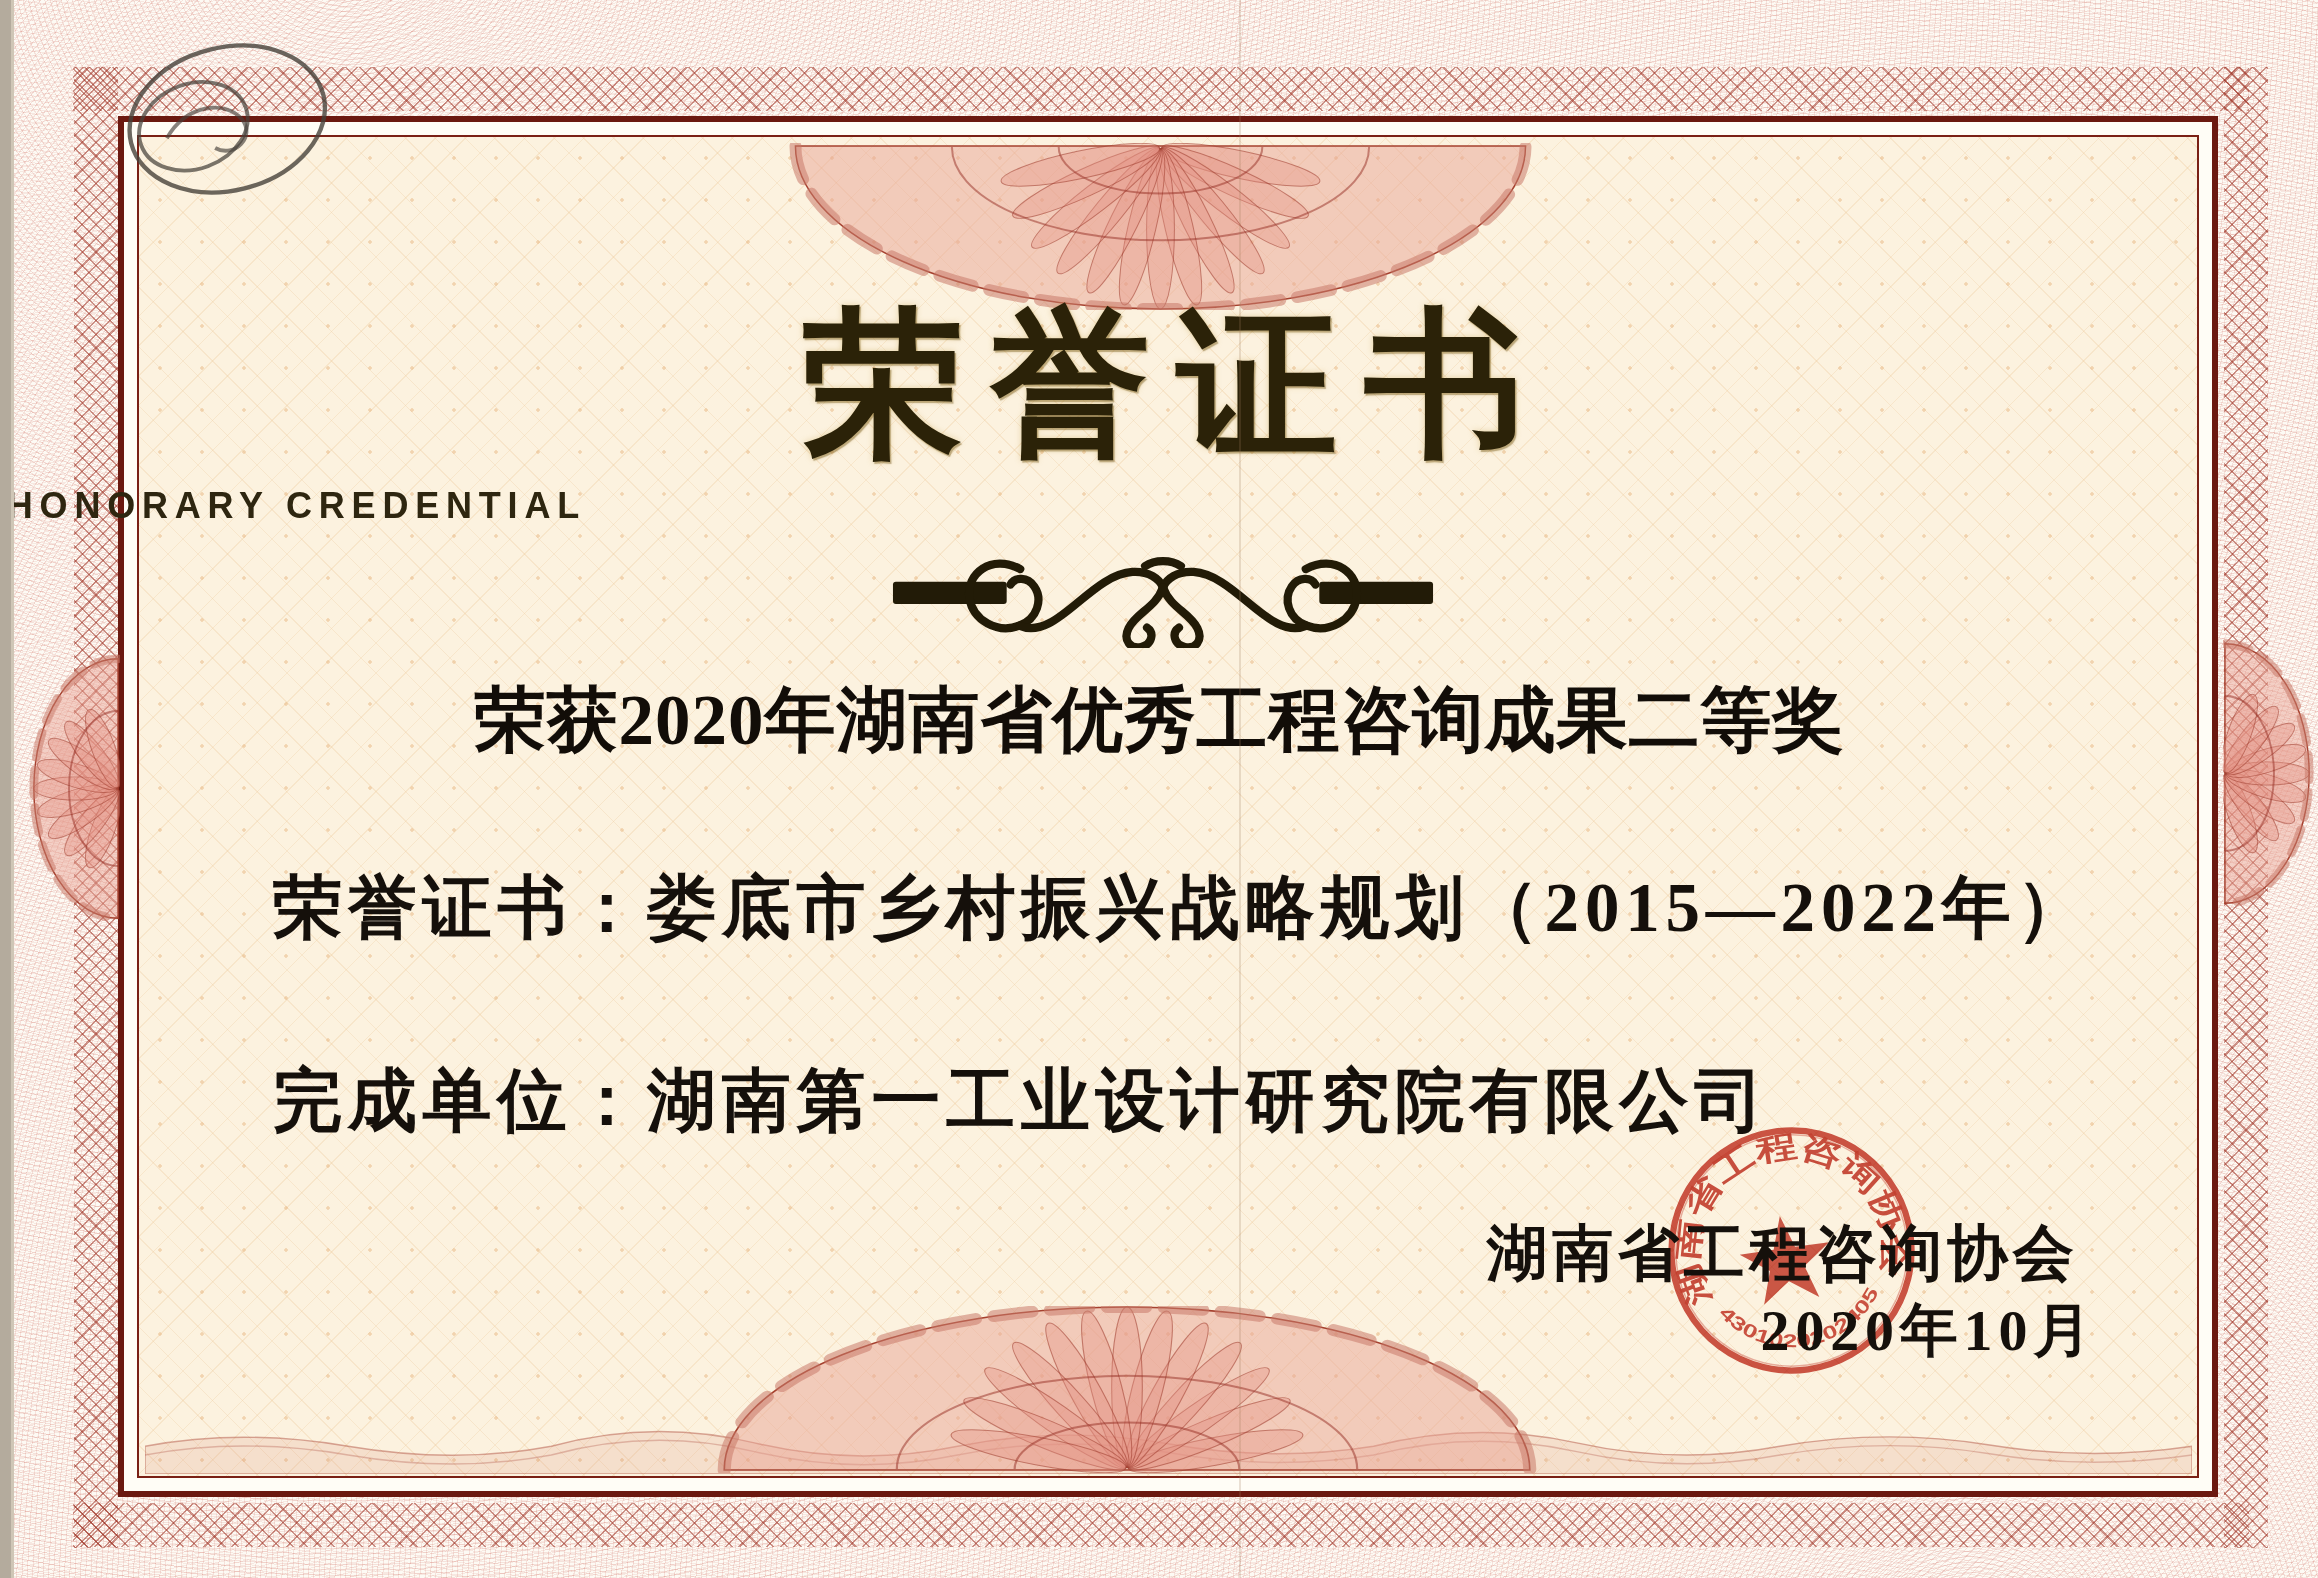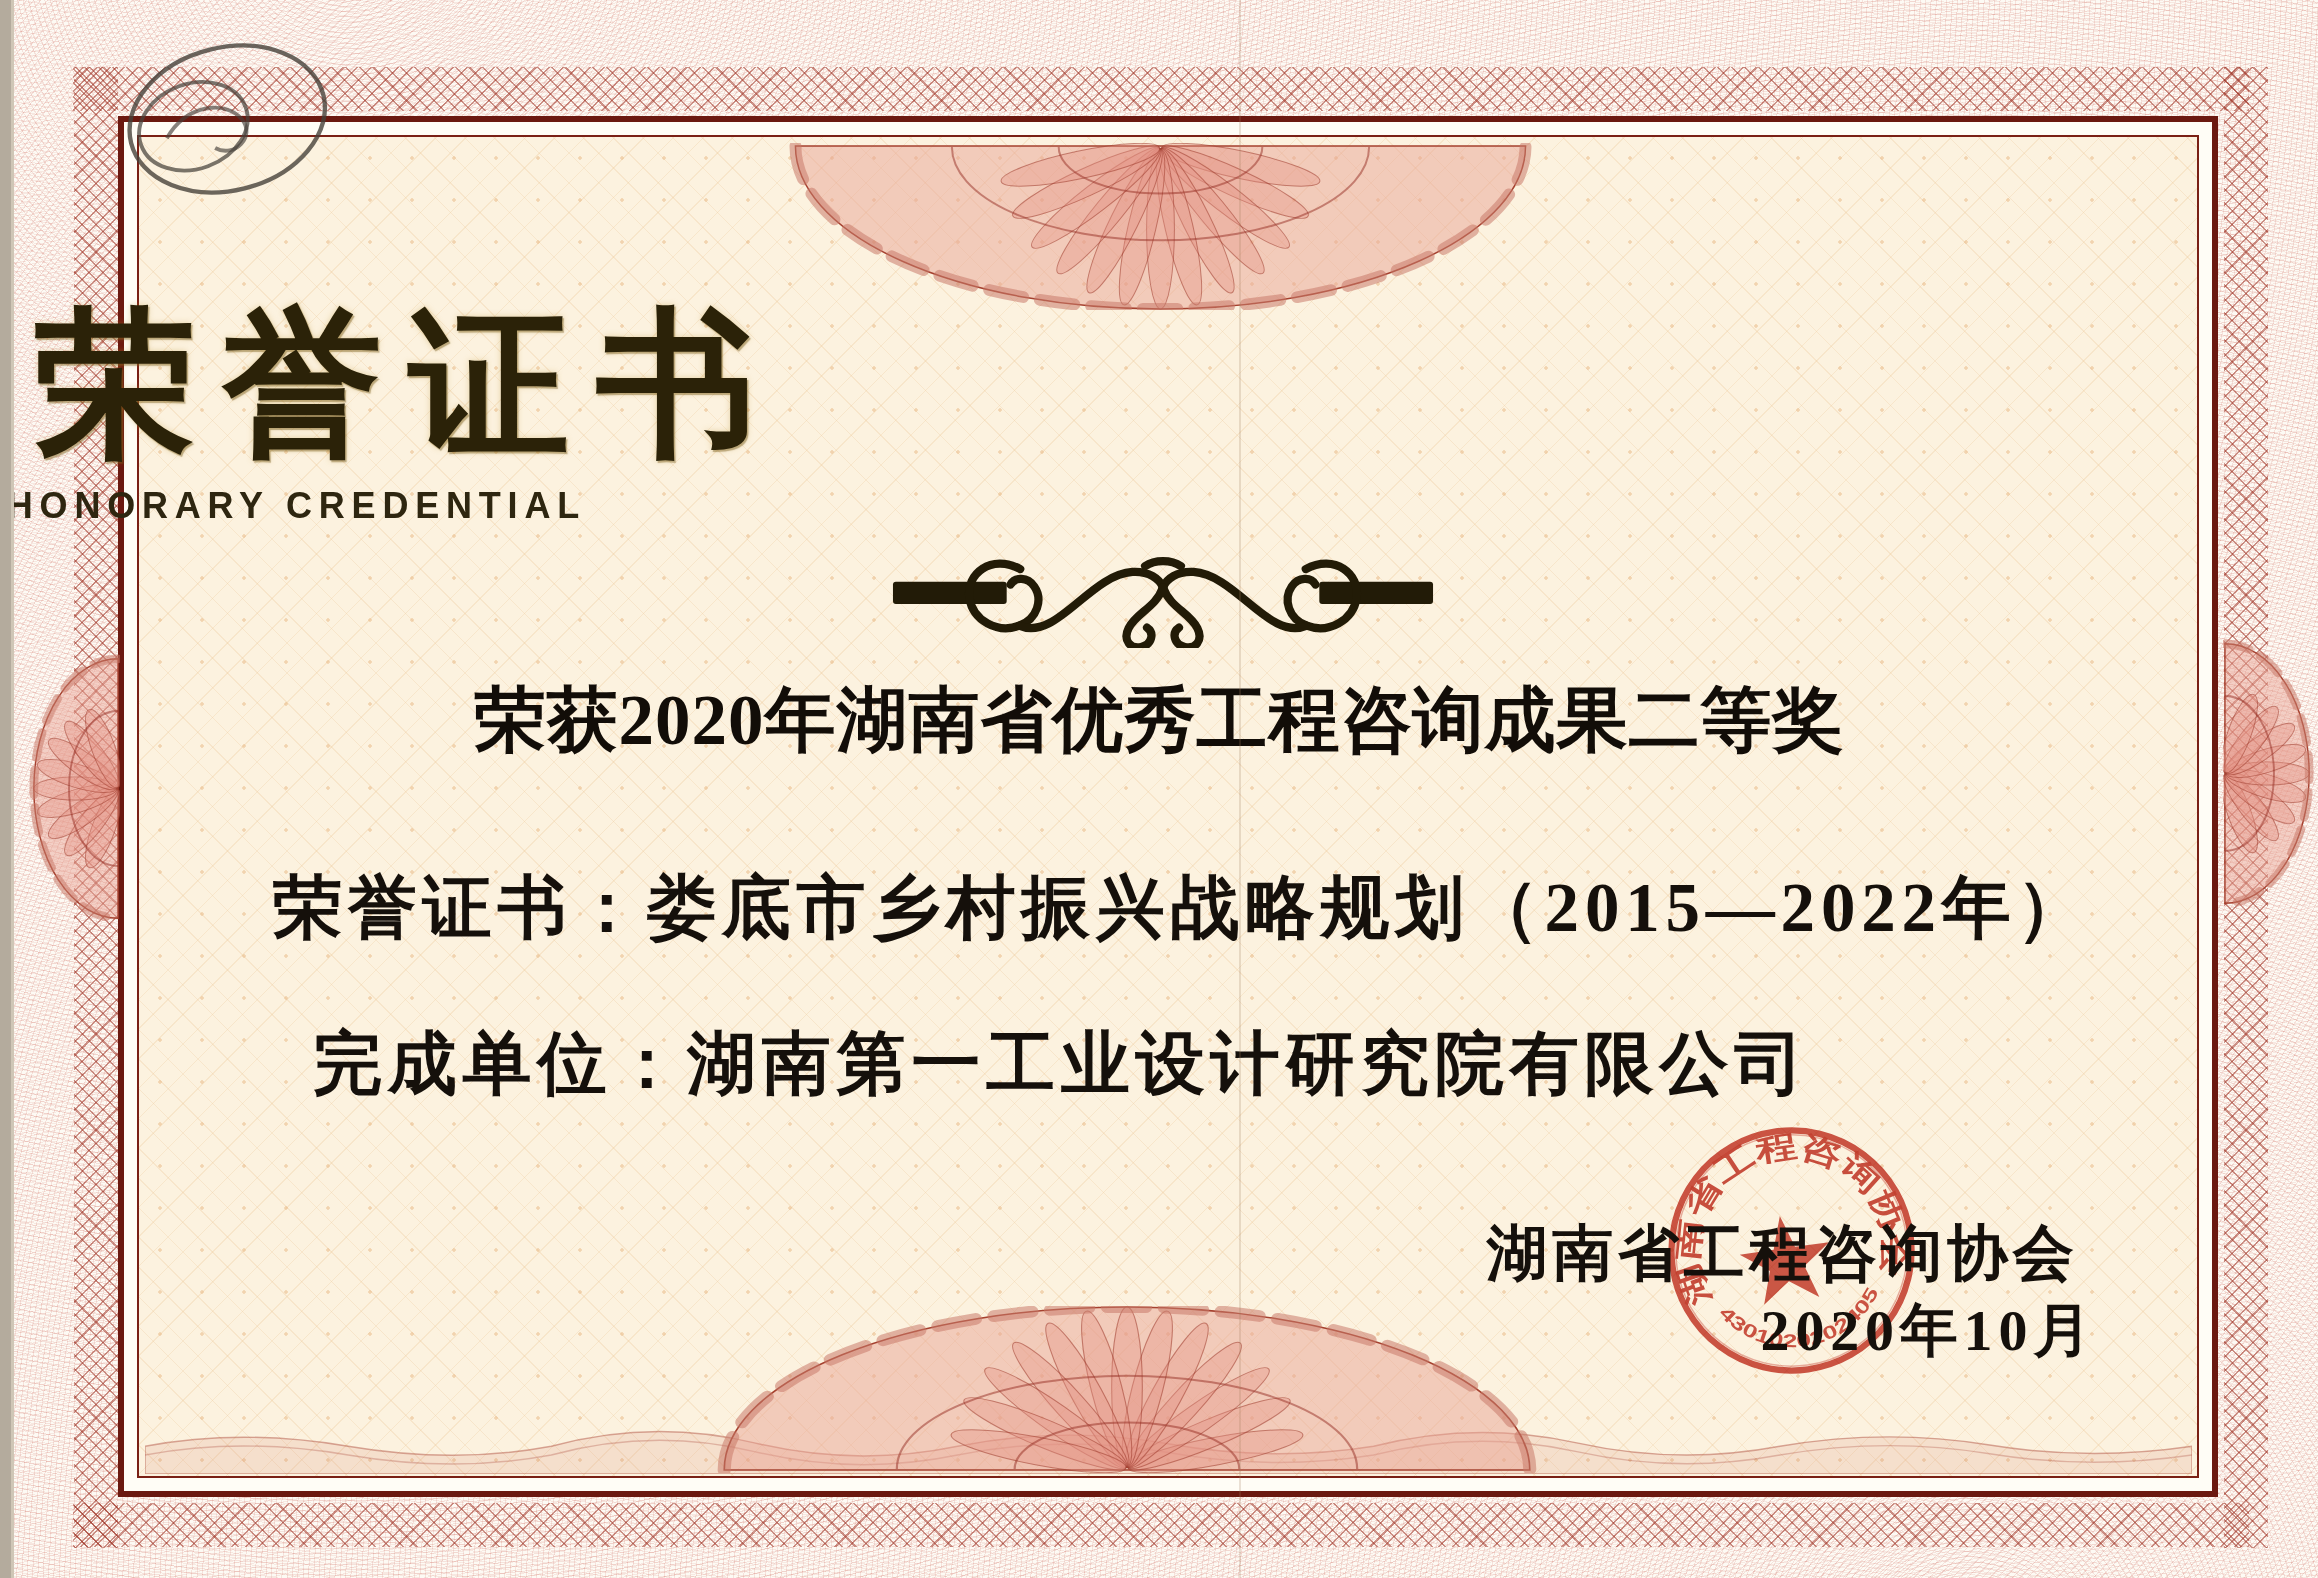--- a/index.html
+++ b/index.html
@@ -43,31 +43,31 @@
   .fan-right {left:2223px;top:638px;width:92px;height:271px;transform:scaleX(-1);}
   .waveband  {left:145px;top:1400px;width:2047px;height:74px;z-index:4;}
   .scribble  {left:104px;top:26.6px;width:232px;height:184px;z-index:7;}
 
   
   .seal{position:absolute;left:1656px;top:1115px;width:271px;height:271px;z-index:6;
         transform:rotate(-8deg);mix-blend-mode:multiply;opacity:.93;}
 
   
   .txt{position:absolute;z-index:8;color:#15100b;}
-  .title{left:0;right:0;top:278px;text-align:left;font-size:160px;font-weight:700;
+  .title{left:0;right:0;top:278px;text-align:center;font-size:160px;font-weight:700;
     letter-spacing:27px;padding-left:35px;color:#2b2208;
     text-shadow:0 0 6.8px rgba(190,150,50,.35), 1.5px 1.5px 1px rgba(110,85,25,.45);}
   .subtitle{left:0;right:0;top:485px;text-align:left;font-size:36px;font-weight:700;
     letter-spacing:6.8px;padding-left:6.8px;color:#2e2610;
     font-family:"Liberation Sans","DejaVu Sans",sans-serif;}
   .award{left:0;right:0;top:673px;text-align:center;font-size:71px;font-weight:700;
     letter-spacing:1px;color:#120d08;}
   .field{left:273px;font-size:69px;font-weight:700;letter-spacing:5.8px;color:#15100b;white-space:nowrap;}
   .field.f1{top:862px;}
-  .field.f2{top:1018px;margin-left:40px;}
+  .field.f2{top:1055px;}
   .issuer{left:1468px;width:629px;top:1213px;text-align:center;font-size:61px;
     font-weight:700;letter-spacing:4.8px;}
   .issuedate{left:1468px;width:629px;top:1292px;text-align:right;font-size:58px;
     font-weight:700;letter-spacing:5.8px;}
 
   
   .crease{position:absolute;left:1239px;top:0;width:1.9px;height:100%;z-index:9;
     background:rgba(160,122,92,.22);}
   .scan-edge{position:absolute;left:0;top:0;width:13.5px;height:100%;z-index:10;
     background:linear-gradient(90deg,#b4ab9d 0 10.6px,#cfc6b6 10.6px 13.5px);}

